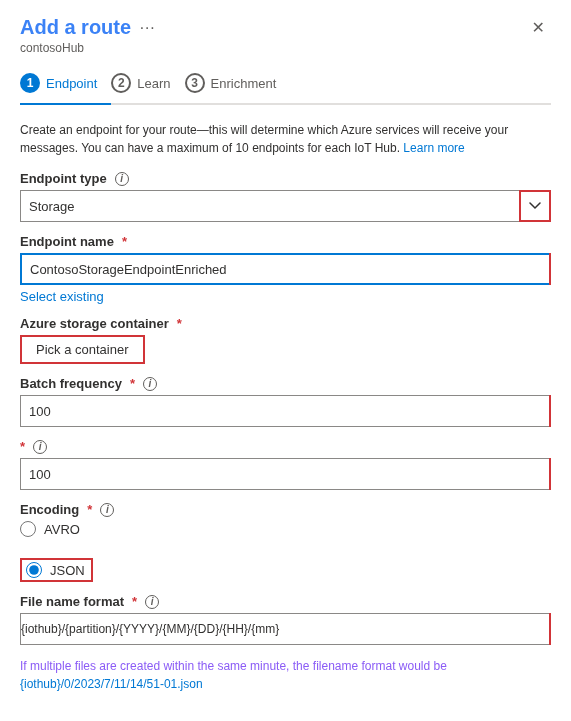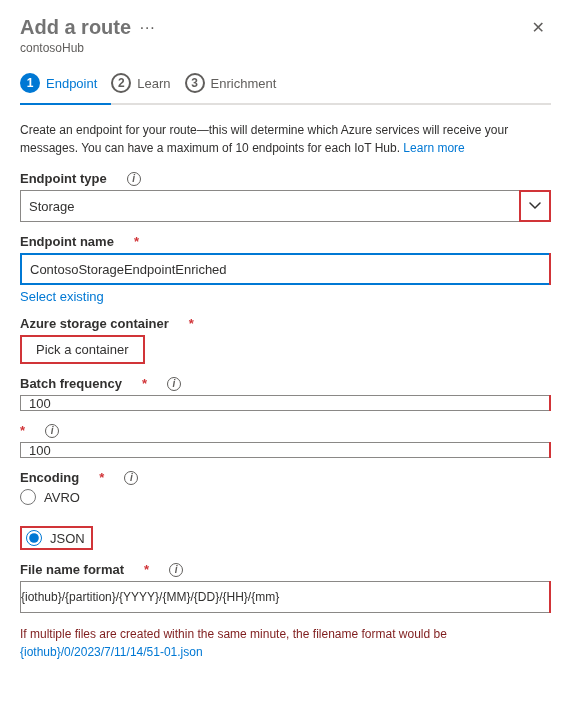--- a/index.html
+++ b/index.html
@@ -25,21 +25,21 @@
       margin-bottom: 2px;
     }
     .panel-title-row {
       display: flex;
       align-items: center;
       gap: 8px;
     }
     .panel-title {
       font-size: 20px;
       font-weight: 600;
-      color: #737373;
+      color: #3b82f6;
     }
     .panel-ellipsis {
       color: #605e5c;
       font-size: 16px;
       cursor: pointer;
     }
     .close-btn {
       background: none;
       border: none;
       cursor: pointer;
@@ -109,21 +109,21 @@
     .form-group {
       margin-bottom: 12px;
     }
     .form-label {
       font-size: 13px;
       font-weight: 600;
       color: #323130;
       margin-bottom: 4px;
       display: flex;
       align-items: center;
-      gap: 20px;
+      gap: 8px;
     }
     .required-star {
       color: #d13438;
     }
     .info-icon {
       width: 14px;
       height: 14px;
       border-radius: 50%;
       border: 1.5px solid #605e5c;
       display: inline-flex;
@@ -167,21 +167,21 @@
       height: 32px;
       border: 2px solid #0078d4;
       padding: 4px 8px;
       font-size: 13px;
       color: #323130;
       background: #fff;
       outline: none;
     }
     .text-input-normal {
       width: 100%;
-      height: 16px;
+      height: 32px;
       border: 1px solid #8a8886;
       padding: 4px 8px;
       font-size: 13px;
       color: #323130;
       background: #fff;
       outline: none;
     }
     .select-existing-link {
       color: #0078d4;
       font-size: 13px;
@@ -228,21 +228,21 @@
       background: #fff;
       outline: none;
     }
     .bottom-note {
       font-size: 12px;
       color: #323130;
       line-height: 1.5;
       margin-top: 6px;
     }
     .bottom-note span {
-      color: #7f1d1d;
+      color: #8b5cf6;
     }
     .input-with-required {
       position: relative;
     }
     .input-with-required::after {
       content: '';
       position: absolute;
       right: 0;
       top: 0;
       bottom: 0;

